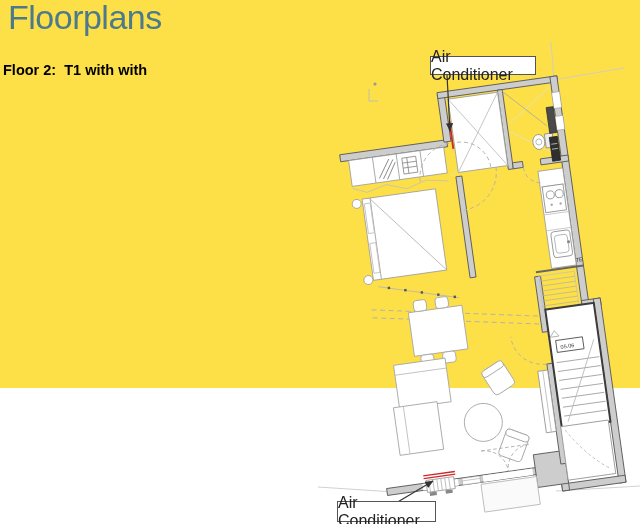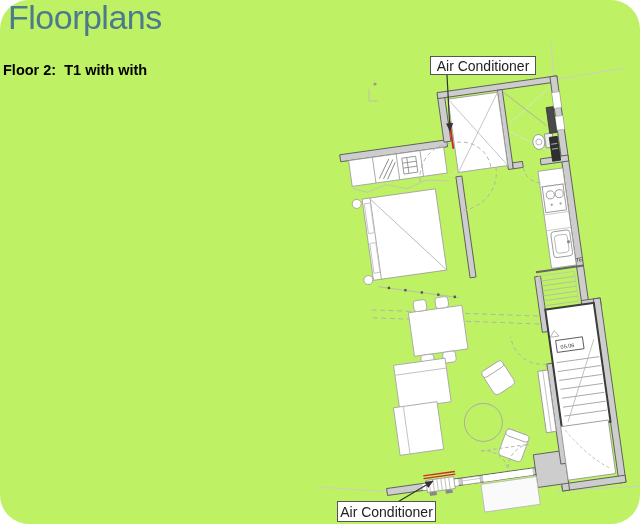--- a/index.html
+++ b/index.html
@@ -1,23 +1,23 @@
 <!DOCTYPE html>
 <html><head>
 <meta charset="utf-8">
 <style>
   html,body{margin:0;padding:0;background:#fff;width:640px;height:524px;overflow:hidden;
             font-family:"Liberation Sans", sans-serif;}
-  .stage{position:relative;width:640px;height:524px;background:#bef264;border-radius:29px;}
+  .stage{position:relative;width:640px;height:388px;background:#fde047;}
   .title{position:absolute;left:8px;top:-2px;font-size:34px;letter-spacing:-0.5px;
          font-weight:500;}
   .floor-label{position:absolute;left:3px;top:62px;font-size:14.5px;font-weight:bold;color:#000;
                white-space:pre;}
   .callout{position:absolute;background:#fff;border:1px solid #555;color:#222;
-           font-size:14px;display:flex;align-items:center;justify-content:center;
+           font-size:16px;display:flex;align-items:center;justify-content:flex-end;
            box-sizing:border-box;z-index:5;}
   .callout.top{left:430px;top:56px;width:106px;height:19px;}
   .callout.bottom{left:337px;top:501px;width:99px;height:21px;}
   svg{position:absolute;left:0;top:0;z-index:1;}
   svg text{font-family:"Liberation Sans", sans-serif;}
 </style>
 </head>
 <body>
 
 <div class="stage">

